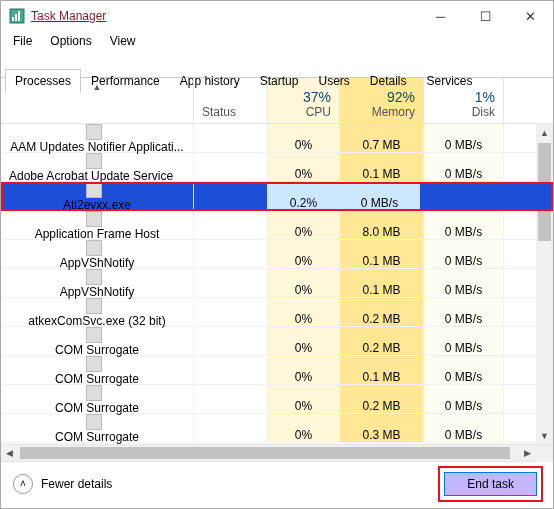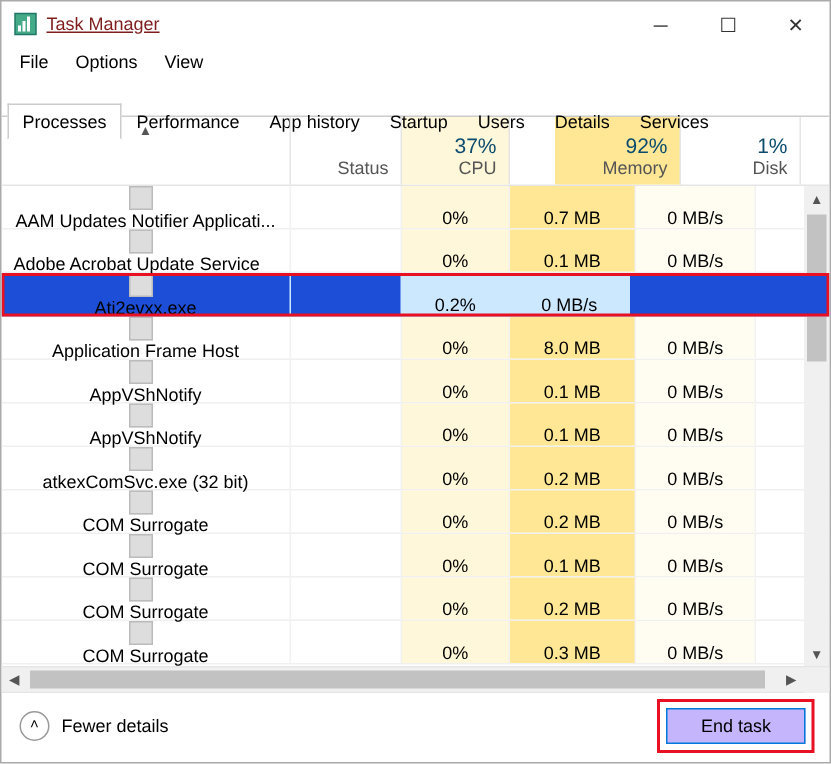--- a/index.html
+++ b/index.html
@@ -8,26 +8,26 @@
 .titlebar .icon { width: 16px; height: 16px; margin-right: 6px; }
 .titlebar .title { font-size: 12px; flex: 1; color: #7f1d1d; text-decoration: underline; }
 .titlebar .winbtns { display: flex; height: 100%; }
 .titlebar .winbtns div { width: 45px; display: flex; align-items: center; justify-content: center; font-size: 13px; color:#333; }
 .menubar { height: 20px; display: flex; align-items: center; padding: 0 4px; font-size: 12px; gap: 2px; }
 .menubar span { padding: 2px 8px; }
 .tabs { display: flex; border-bottom: 1px solid #ccc; padding: 2px 4px 0 4px; font-size: 12px; }
 .tabs .tab { padding: 4px 9px; border: 1px solid transparent; position: relative; top:16px; }
 .tabs .tab.active { border: 1px solid #ccc; border-bottom: 1px solid #fff; background:#fff; }
 .header-row { display: flex; height: 46px; border-bottom: 1px solid #e5e5e5; font-size: 12px; }
-.header-row .col { border-right: 1px solid #e5e5e5; display:flex; flex-direction:column; justify-content:flex-end; padding: 0 8px 4px 8px; align-items: flex-end; }
+.header-row .col { border-right: 1px solid #e5e5e5; display:flex; flex-direction:column; justify-content:flex-end; padding: 0 8px 4px 8px; }
 .header-row .col.name { flex: 0 0 193px; align-items:center; justify-content:center; position:relative;}
 .header-row .col.name .caret { position:absolute; top:4px; left:50%; transform:translateX(-50%); font-size:9px; color:#555;}
 .header-row .col.status { flex: 0 0 74px; justify-content:flex-end; color:#555;}
 .header-row .col.cpu { flex: 0 0 72px; text-align:right; align-items:flex-end; background:#fff7d9;}
-.header-row .col.mem { flex: 0 0 84px; text-align:right; align-items:flex-end; background:#ffe795;margin-left:30px;}
+.header-row .col.mem { flex: 0 0 84px; text-align:right; align-items:flex-end; background:#ffe795;}
 .header-row .col.disk { flex: 0 0 80px; text-align:right; align-items:flex-end;}
 .header-row .pct { font-size: 14px; color:#0c4a6e;}
 .header-row .lbl { color:#555; font-size:12px;}
 .rows { height: 320px; overflow:hidden; position:relative; }
 .row { display:flex; height:29px; align-items:center; font-size:12px; border-bottom:1px solid #f0f0f0; }
 .row .c { padding: 0 8px; border-right:1px solid #f2f2f2; height:100%; display:flex; align-items:center;flex-direction:column; }
 .row .c.name { flex: 0 0 193px; }
 .row .c.status { flex: 0 0 74px; }
 .row .c.cpu { flex: 0 0 72px; justify-content:flex-end; background:#fff7d9;}
 .row .c.mem { flex: 0 0 84px; justify-content:flex-end; background:#ffe795;}

